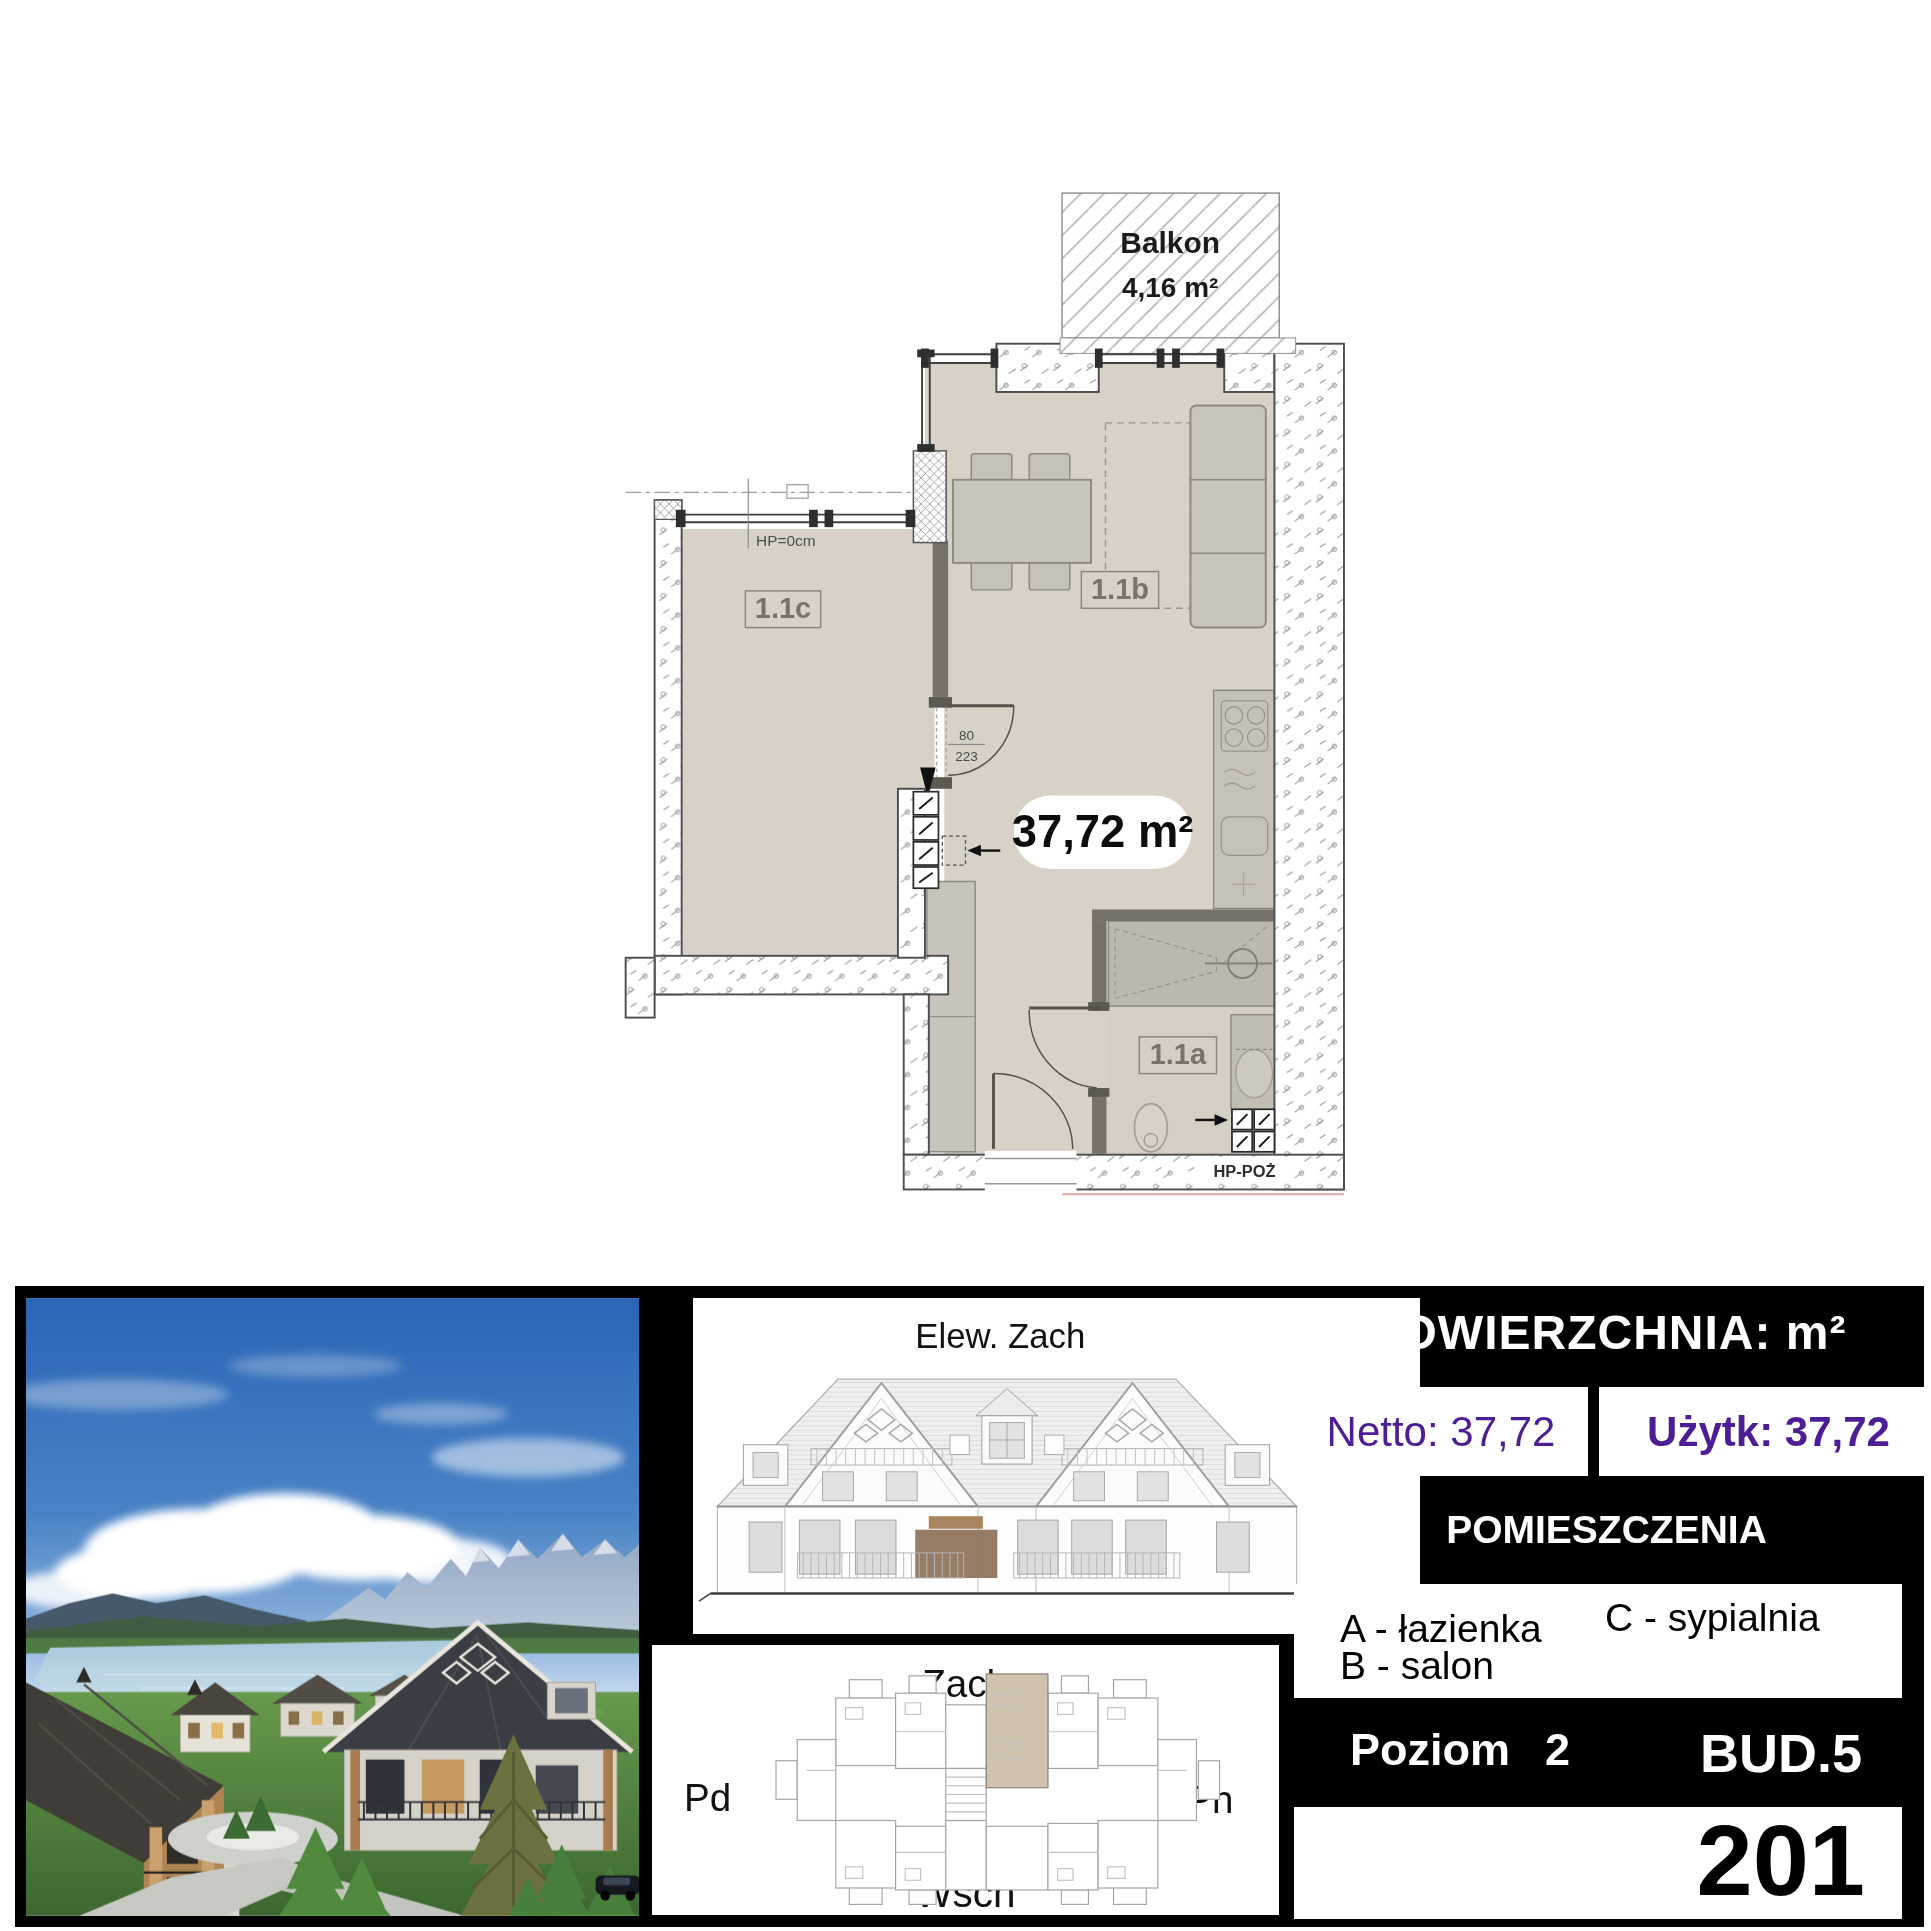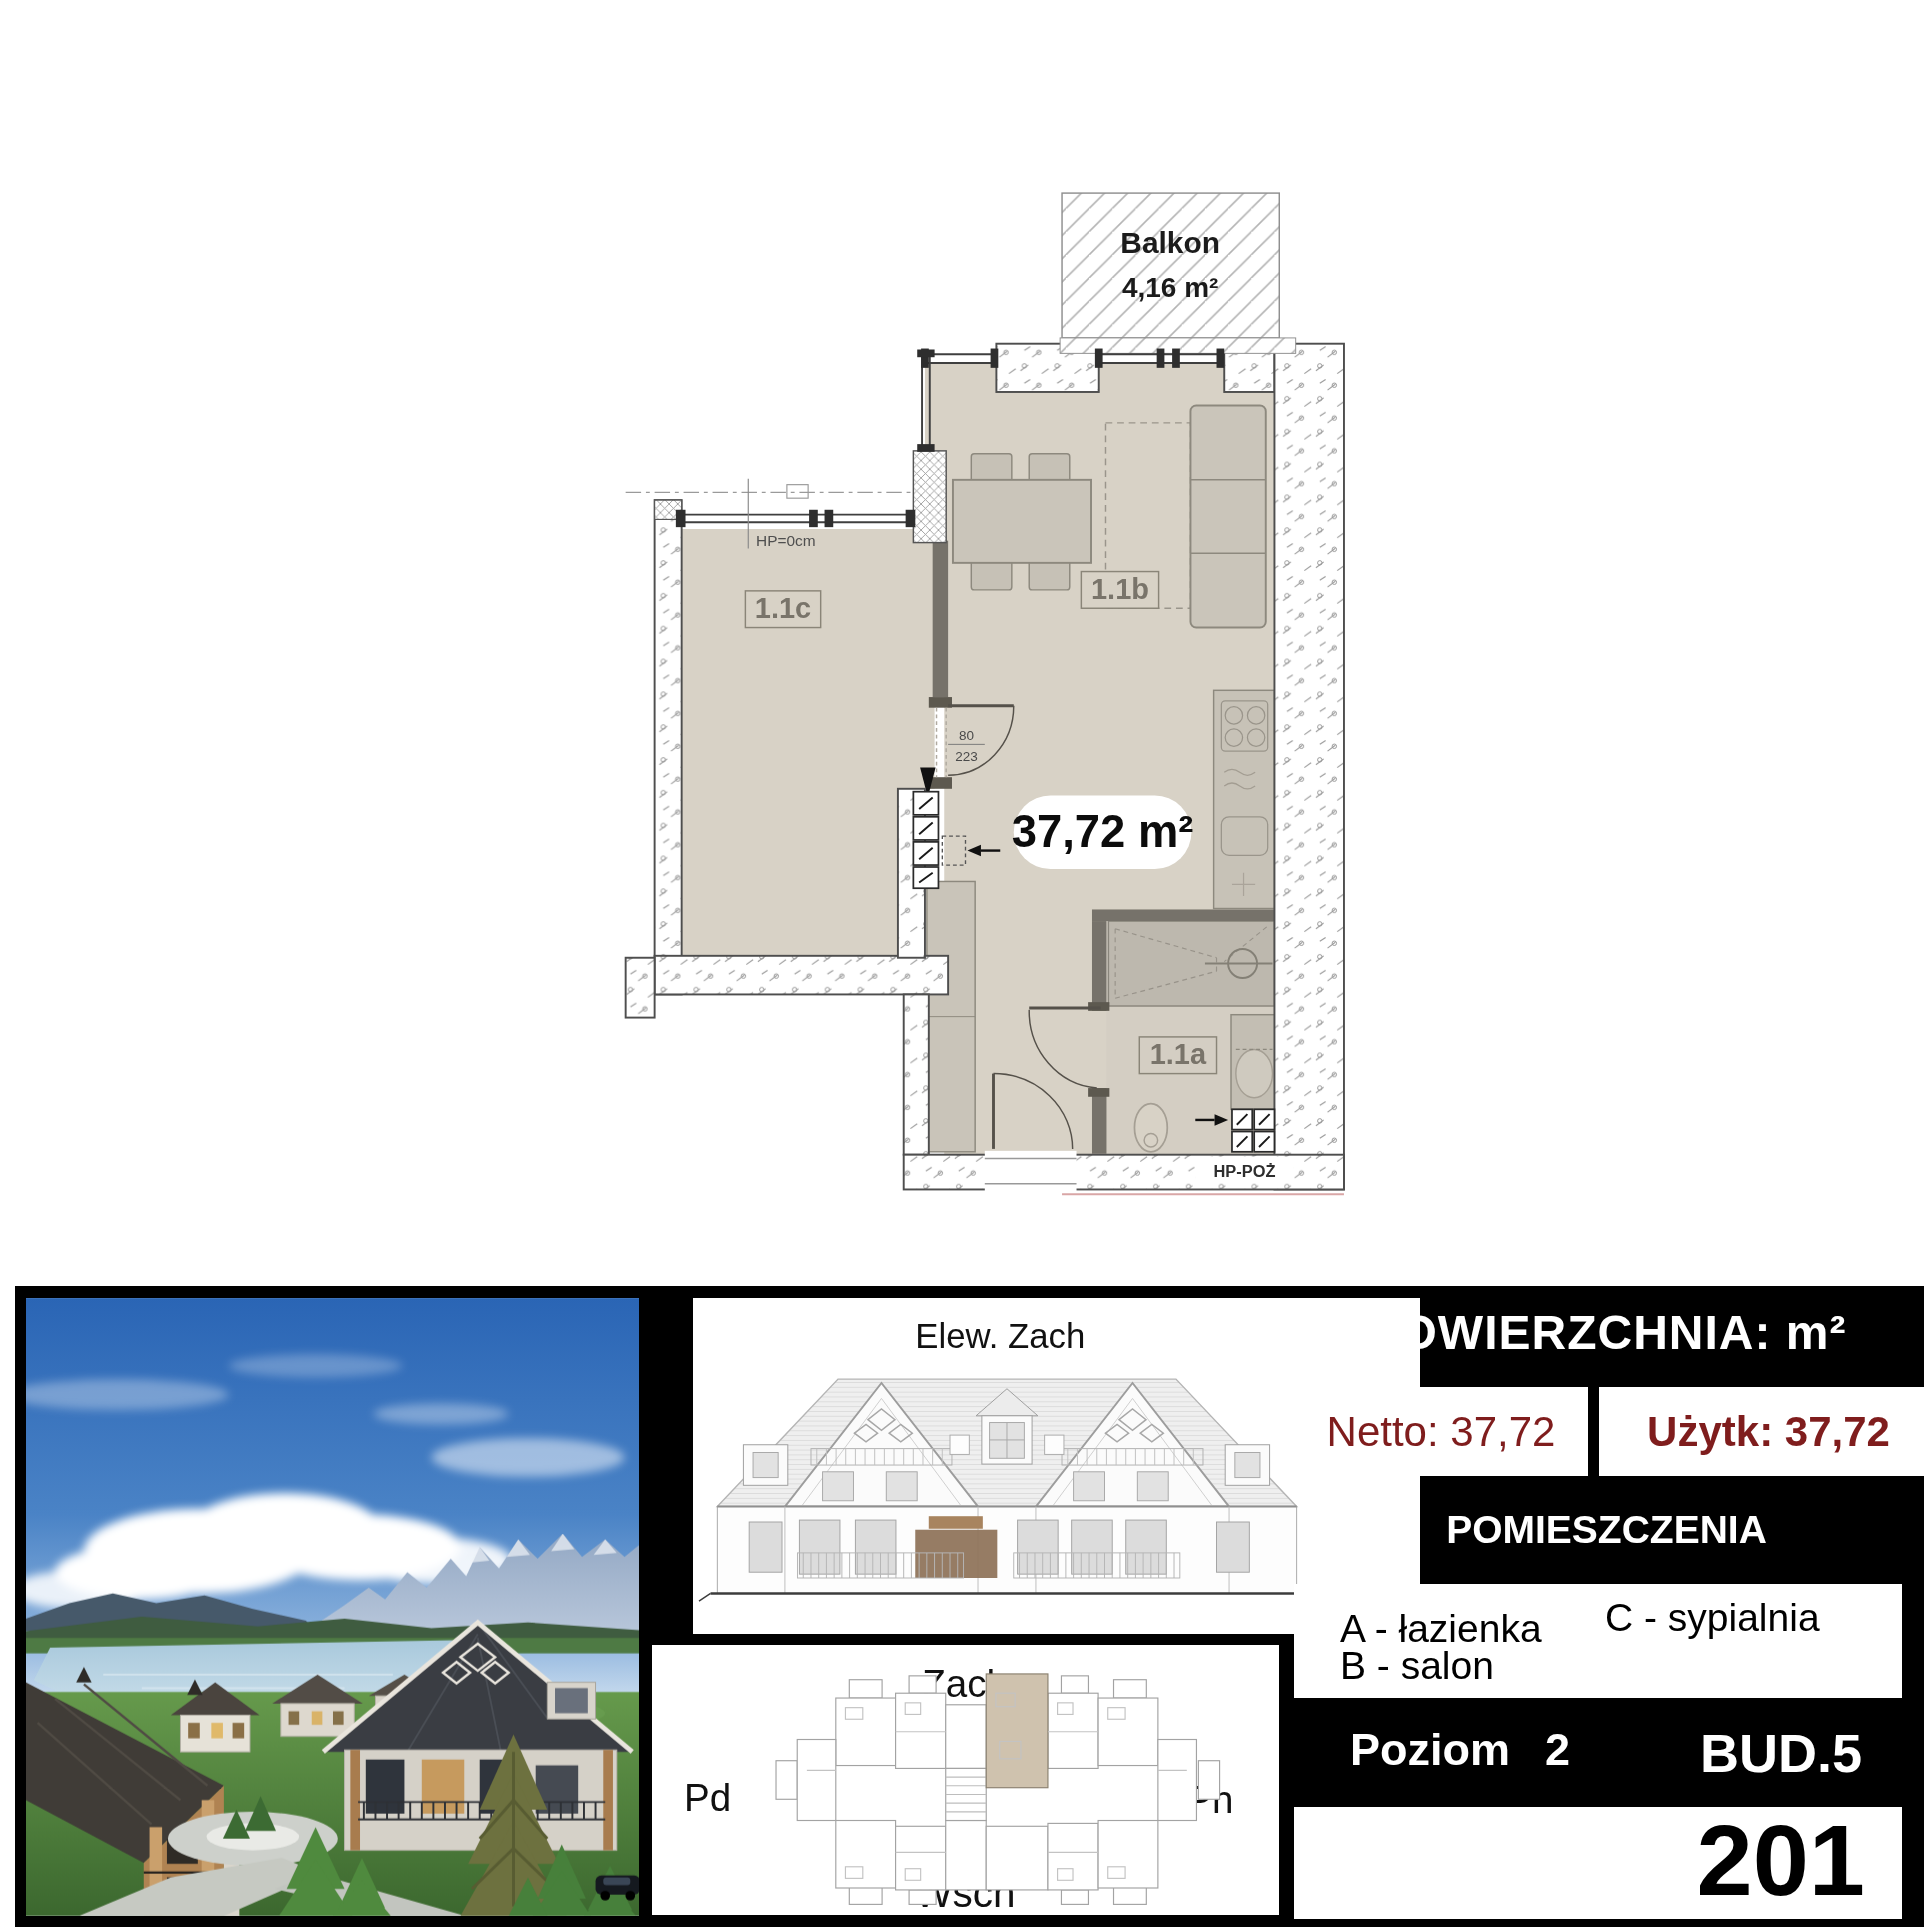--- a/index.html
+++ b/index.html
@@ -8,21 +8,21 @@
   svg text{font-family:"Liberation Sans",sans-serif;}
   
   .frame{left:14.5px;top:1286px;width:1909px;height:641px;background:#000;}
   .panel{background:#fff;}
   .photo-panel{left:26px;top:1298px;width:613px;height:618px;}
   .elev-panel{left:652px;top:1298px;width:727px;height:336px;margin-left:41px;}
   .site-panel{left:652px;top:1645px;width:627px;height:270px;}
   .tbl-text{color:#fff;font-weight:bold;text-align:center;}
   .hdr1{left:1290px;top:1305px;width:633px;font-size:48px;letter-spacing:1px;text-align:center;}
   .hdr2{left:1290px;top:1508px;width:633px;font-size:39px;}
-  .wbox{background:#fff;color:#7f1d1d;display:flex;align-items:center;justify-content:center;}
+  .wbox{background:#fff;color:#4c1d95;display:flex;align-items:center;justify-content:center;}
   .netto{left:1294px;top:1387px;width:294px;height:89px;font-size:42px;}
   .uzytk{left:1599px;top:1387px;width:339px;height:89px;font-size:42px;font-weight:bold;}
   .rooms{left:1294px;top:1584px;width:608px;height:114px;background:#fff;font-size:39px;color:#000;}
   .rooms span{position:absolute;white-space:nowrap;}
   .r-a{left:46px;top:23px;} .r-c{left:311px;top:11.6px;} .r-b{left:46px;top:60px;}
   .lvl-label{left:1350px;top:1724px;font-size:45px;}
   .lvl-val{left:1545px;top:1724px;font-size:45px;}
   .bud{left:1290px;top:1722px;width:572px;font-size:54px;text-align:right;}
   .apt{left:1294px;top:1807px;width:608px;height:112px;background:#fff;}
   .apt-label{position:absolute;left:53px;top:31px;font-size:48px;font-weight:bold;color:#000;}

